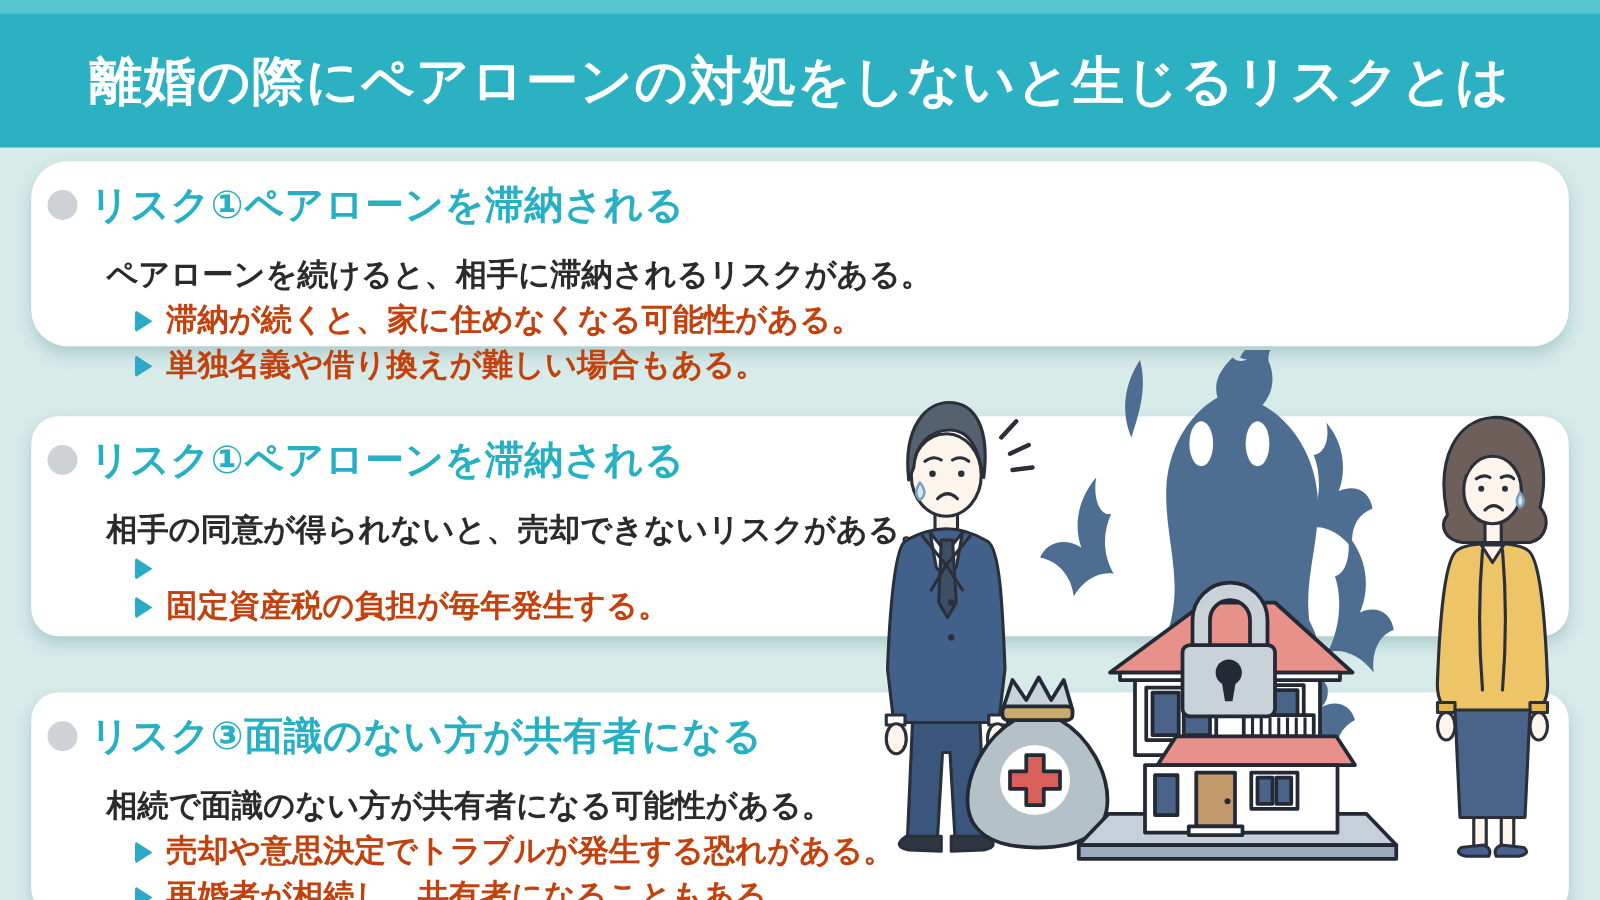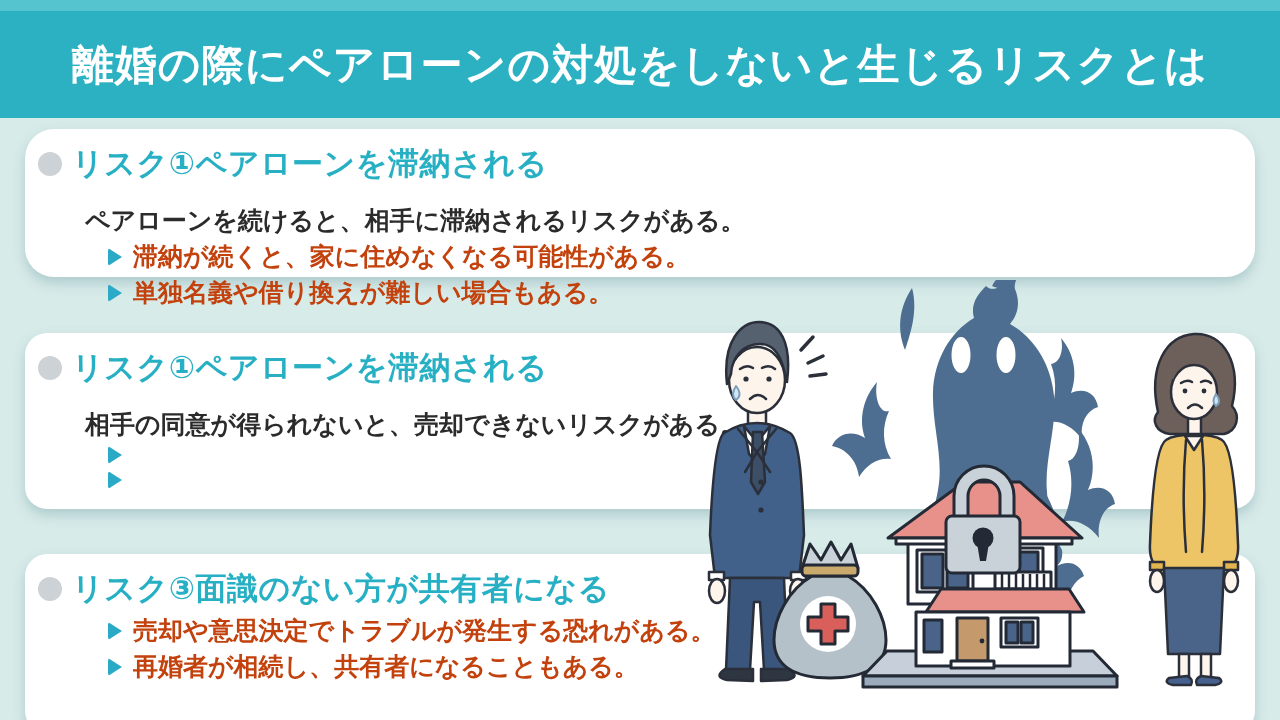--- a/index.html
+++ b/index.html
@@ -77,28 +77,30 @@
     <div class="hrow">
       <span class="dot"></span>
       <h2 class="chead">リスク①ペアローンを滞納される</h2>
     </div>
     <p class="lead">相手の同意が得られないと、売却できないリスクがある。</p>
     <div class="pt">
       <span class="tri"></span>
     </div>
     <div class="pt">
       <span class="tri"></span>
+      <span>固定資産税の負担が毎年発生する。</span>
     </div>
   </section>
 
   <section class="card c3">
     <div class="hrow">
       <span class="dot"></span>
       <h2 class="chead">リスク③面識のない方が共有者になる</h2>
     </div>
+    <p class="lead">相続で面識のない方が共有者になる可能性がある。</p>
     <div class="pt">
       <span class="tri"></span>
       <span>売却や意思決定でトラブルが発生する恐れがある。</span>
     </div>
     <div class="pt">
       <span class="tri"></span>
       <span>再婚者が相続し、共有者になることもある。</span>
     </div>
   </section>
 

